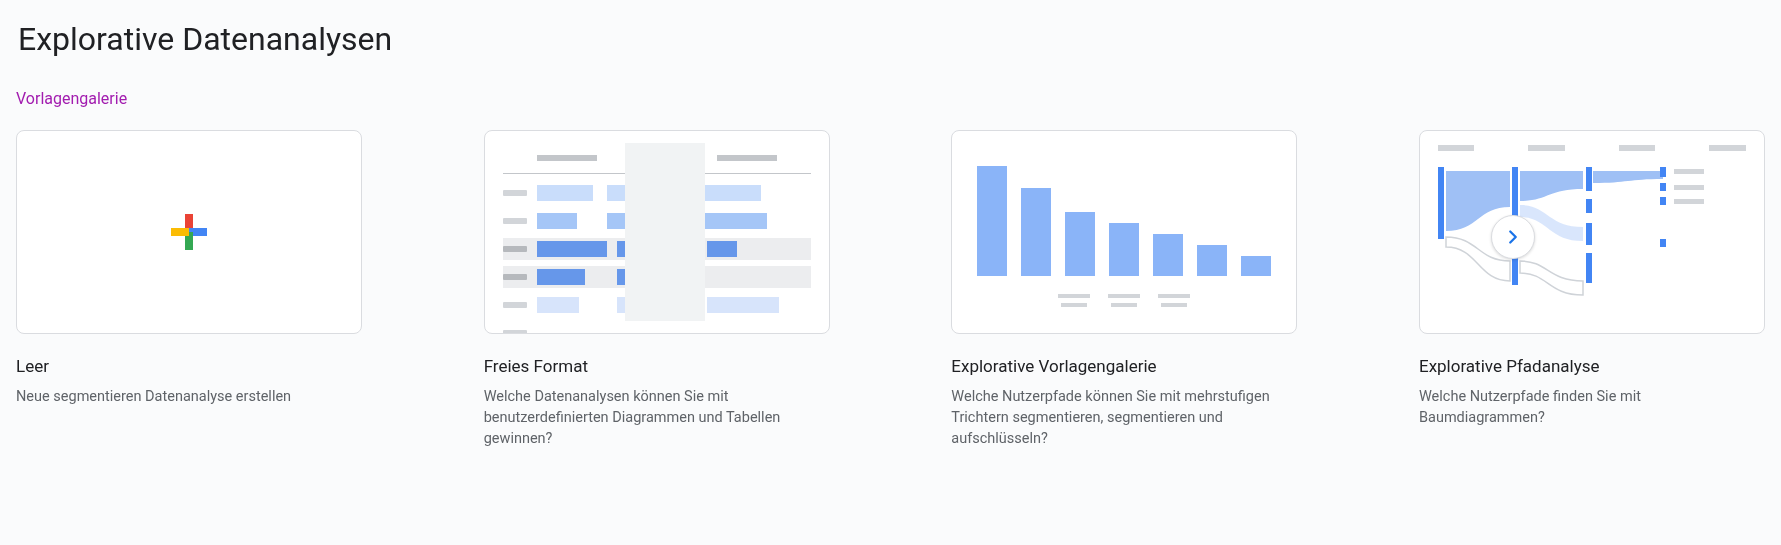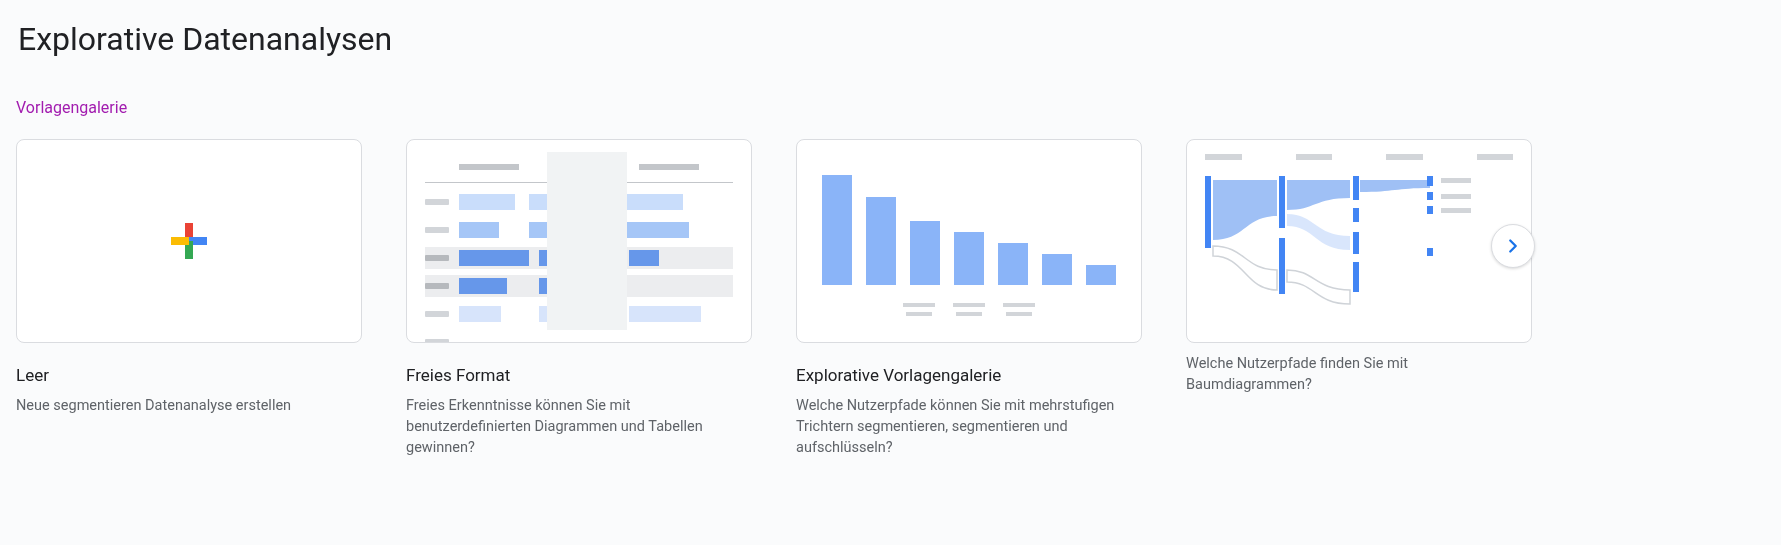--- a/index.html
+++ b/index.html
@@ -7,21 +7,21 @@
     font-family: "Google Sans", Roboto, Arial, sans-serif;
     background: #fafbfc;
     color: #202124;
     padding: 20px 16px;
     width: 1781px;
   }
   .page-title {
     font-size: 32px;
     font-weight: 400;
     color: #202124;
-    margin-bottom: 40px;
+    margin-bottom: 31px;
     margin-left: 2px;
   }
   .subheader-row {
     display: flex;
     justify-content: space-between;
     align-items: center;
     margin-bottom: 22px;
     padding-right: 310px;
   }
   .subheader {
@@ -35,20 +35,21 @@
     cursor: pointer;
     font-weight: 400;
   }
   .carousel-wrap {
     position: relative;
   }
   .cards-row {
     display: flex;
     gap: 44px;
     overflow: hidden;
+    justify-content: space-between;
   }
   .template-card {
     width: 346px;
     flex-shrink: 0;
     cursor: pointer;
   }
   .card-preview {
     width: 346px;
     height: 204px;
     background: #fff;
@@ -204,21 +205,21 @@
             <div class="cell" style="width:42px;background:#d7e4fb;"></div>
             <div class="cell" style="width:58px;background:#d7e4fb;margin-left:28px;"></div>
             <div class="cell" style="width:72px;background:#d7e4fb;margin-left:22px;"></div>
           </div>
           <div class="row" style="margin-top:6px;">
             <div class="lab"></div>
           </div>
         </div>
       </div>
       <div class="card-title">Freies Format</div>
-      <div class="card-desc">Freies Erkenntnisse können Sie mit benutzerdefinierten Diagrammen und Tabellen gewinnen?</div>
+      <div class="card-desc">Welche Datenanalysen können Sie mit benutzerdefinierten Diagrammen und Tabellen gewinnen?</div>
     </div>
 
     <div class="template-card">
       <div class="card-preview">
         <div class="funnel">
           <div class="bars">
             <div class="bar" style="height:100%;"></div>
             <div class="bar" style="height:80%;"></div>
             <div class="bar" style="height:58%;"></div>
             <div class="bar" style="height:48%;"></div>
@@ -275,20 +276,21 @@
           <div class="node" style="left:240px; top:36px; height:10px;"></div>
           <div class="node" style="left:240px; top:52px; height:8px;"></div>
           <div class="node" style="left:240px; top:66px; height:8px;"></div>
           <div class="node" style="left:240px; top:108px; height:8px;"></div>
 
           <div class="rlab" style="left:254px; top:38px;"></div>
           <div class="rlab" style="left:254px; top:54px;"></div>
           <div class="rlab" style="left:254px; top:68px;"></div>
         </div>
       </div>
+      <div class="card-title">Explorative Pfadanalyse</div>
       <div class="card-desc">Welche Nutzerpfade finden Sie mit Baumdiagrammen?</div>
     </div>
 
   </div>
 
   <div class="next-btn">
     <svg viewBox="0 0 24 24" fill="none" stroke="#1a73e8" stroke-width="2.5" stroke-linecap="round" stroke-linejoin="round">
       <polyline points="9 18 15 12 9 6"></polyline>
     </svg>
   </div>

